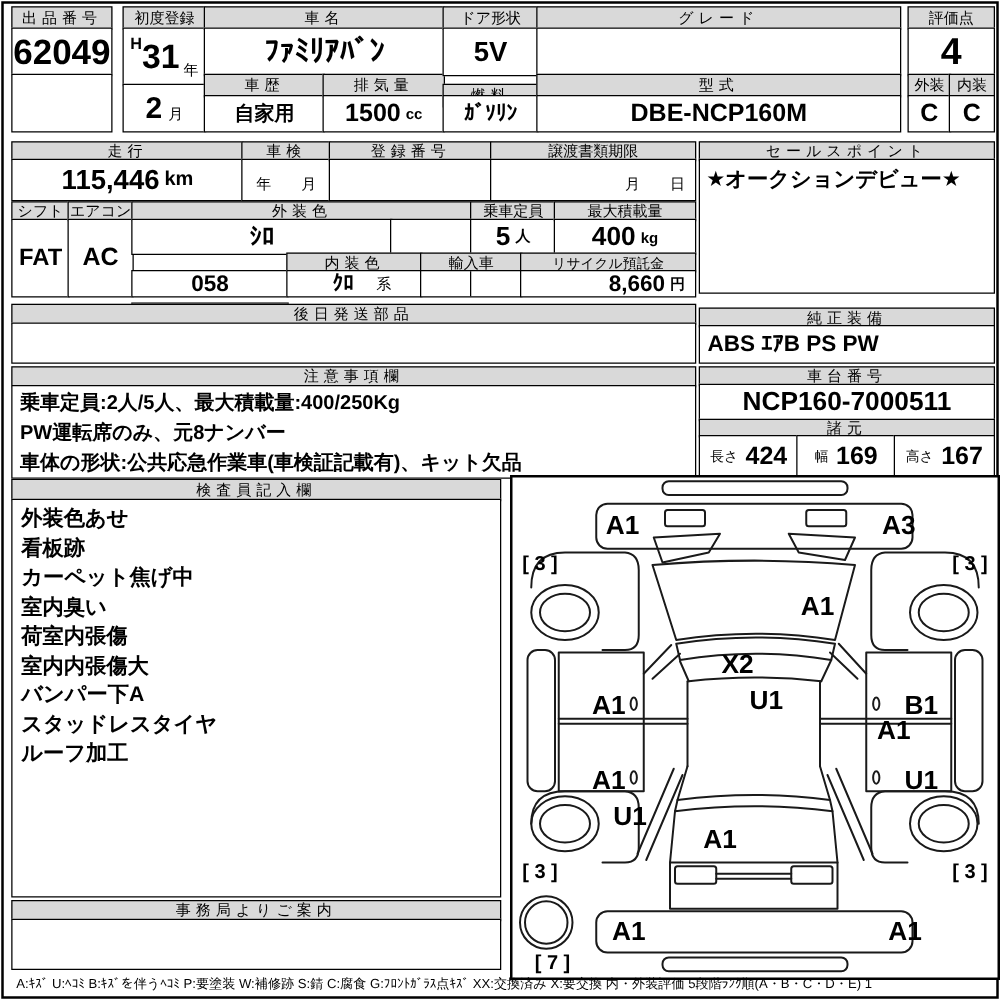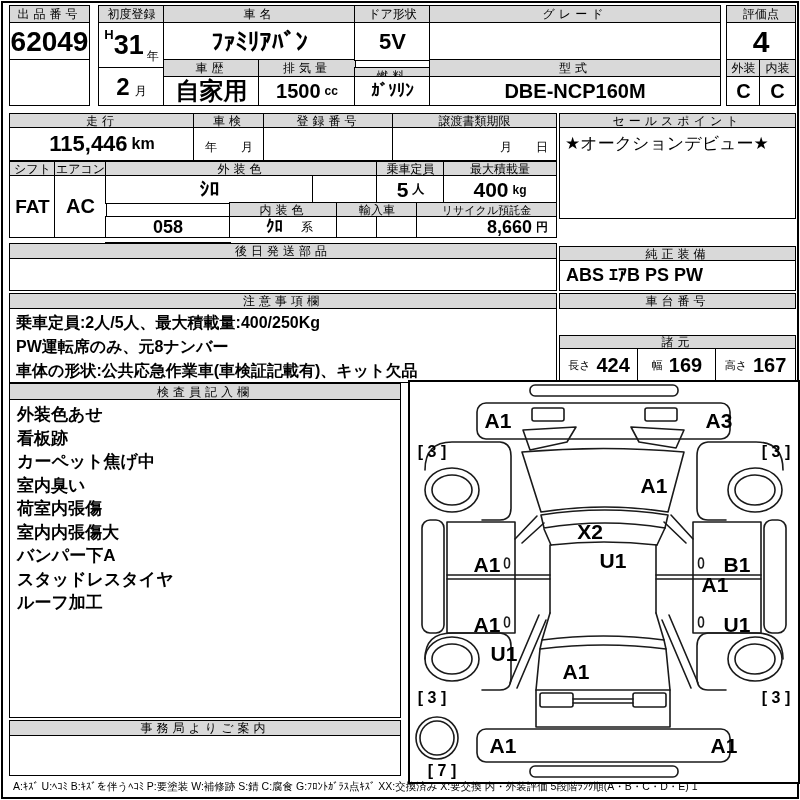--- a/index.html
+++ b/index.html
@@ -38,21 +38,21 @@
       <span class="smalltxt" style="align-self:flex-end;margin:0 0 3px 3px;">年</span>
   </div>
   <div class="cell val" style="left:95px;top:64px;width:67px;height:39px;">
     <span style="font-size:24px;">2</span>
       <span class="smalltxt" style="align-self:flex-end;margin:0 0 5px 5px;">月</span>
   </div>
 
   <div class="cell hdr" style="left:160px;top:2px;width:193px;height:19px;">車名</div>
   <div class="cell val" style="left:160px;top:19px;width:193px;height:39px;font-size:24px;">ﾌｧﾐﾘｱﾊﾞﾝ</div>
   <div class="cell hdr" style="left:160px;top:56px;width:97px;height:19px;">車歴</div>
-  <div class="cell val" style="left:160px;top:73px;width:97px;height:30px;font-size:24px;">自家用</div>
+  <div class="cell val" style="left:160px;top:73px;width:97px;height:30px;font-size:16px;">自家用</div>
   <div class="cell hdr" style="left:255px;top:56px;width:98px;height:19px;">排気量</div>
   <div class="cell val" style="left:255px;top:73px;width:98px;height:30px;">
     <span style="font-size:20px;">1500</span>
       <span class="unit">cc</span>
   </div>
 
   <div class="cell hdr ls0" style="left:351px;top:2px;width:77px;height:19px;">ドア形状</div>
   <div class="cell val" style="left:351px;top:19px;width:77px;height:39px;font-size:22px;">5V</div>
   <div class="cell hdr" style="left:351px;top:64px;width:77px;height:19px;">燃料</div>
   <div class="cell val" style="left:351px;top:73px;width:77px;height:30px;font-size:17px;">ｶﾞｿﾘﾝ</div>
@@ -75,21 +75,21 @@
       <span class="unit" style="font-size:16px;">km</span>
   </div>
   <div class="cell hdr" style="left:190px;top:110px;width:72px;height:16px;">車検</div>
   <div class="cell val smalltxt" style="left:190px;top:124px;width:72px;height:34px;align-items:flex-end;padding-bottom:4px;">年　　月</div>
   <div class="cell hdr" style="left:260px;top:110px;width:131px;height:16px;">登録番号</div>
   <div class="cell val" style="left:260px;top:124px;width:131px;height:34px;"></div>
   <div class="cell hdr ls0" style="left:389px;top:110px;width:165px;height:16px;">譲渡書類期限</div>
   <div class="cell val smalltxt" style="left:389px;top:124px;width:165px;height:34px;align-items:flex-end;justify-content:flex-end;padding:0 8px 4px 0;">月　　日</div>
 
   <div class="cell hdr" style="left:556px;top:110px;width:237px;height:16px;">セールスポイント</div>
-  <div class="cell" style="left:556px;top:124px;width:237px;height:92px;font-weight:400;font-size:17px;padding:4px 5px;">★オークションデビュー★</div>
+  <div class="cell" style="left:556px;top:124px;width:237px;height:108px;font-weight:700;font-size:17px;padding:4px 5px;">★オークションデビュー★</div>
 
   <div class="cell hdr ls0" style="left:6px;top:158px;width:47px;height:16px;">シフト</div>
   <div class="cell val" style="left:6px;top:172px;width:47px;height:63px;font-size:19px;">FAT</div>
   <div class="cell hdr ls0" style="left:51px;top:158px;width:53px;height:16px;">エアコン</div>
   <div class="cell val" style="left:51px;top:172px;width:53px;height:63px;font-size:20px;">AC</div>
 
   <div class="cell hdr" style="left:102px;top:158px;width:273px;height:16px;">外装色</div>
   <div class="cell val" style="left:102px;top:172px;width:209px;height:29px;font-size:20px;">ｼﾛ</div>
   <div class="cell" style="left:309px;top:172px;width:66px;height:29px;"></div>
   <div class="cell hdr ls0" style="left:373px;top:158px;width:69px;height:16px;">乗車定員</div>
@@ -125,20 +125,21 @@
   <div class="cell val left" style="left:556px;top:257px;width:237px;height:31px;font-size:18px;padding-left:6px;">ABS ｴｱB PS PW</div>
 
   <div class="cell hdr" style="left:6px;top:290px;width:548px;height:17px;">注意事項欄</div>
   <div class="cell" style="left:6px;top:305px;width:548px;height:75px;padding:2px 6px;" id="caution-lines">
       <div class="caution-line">乗車定員:2人/5人、最大積載量:400/250Kg</div>
       <div class="caution-line">PW運転席のみ、元8ナンバー</div>
       <div class="caution-line">車体の形状:公共応急作業車(車検証記載有)、キット欠品</div>
     </div>
 
   <div class="cell hdr" style="left:556px;top:290px;width:237px;height:16px;">車台番号</div>
+  <div class="cell val" style="left:556px;top:304px;width:237px;height:30px;font-size:21px;">NCP160-7000511</div>
   <div class="cell hdr" style="left:556px;top:332px;width:237px;height:15px;">諸元</div>
   <div class="cell spec-cell" style="left:556px;top:345px;width:80px;height:35px;">
     <span class="spec-label">長さ</span>
       <span class="spec-num">424</span>
   </div>
   <div class="cell spec-cell" style="left:634px;top:345px;width:80px;height:35px;">
     <span class="spec-label">幅</span>
       <span class="spec-num">169</span>
   </div>
   <div class="cell spec-cell" style="left:712px;top:345px;width:81px;height:35px;">

